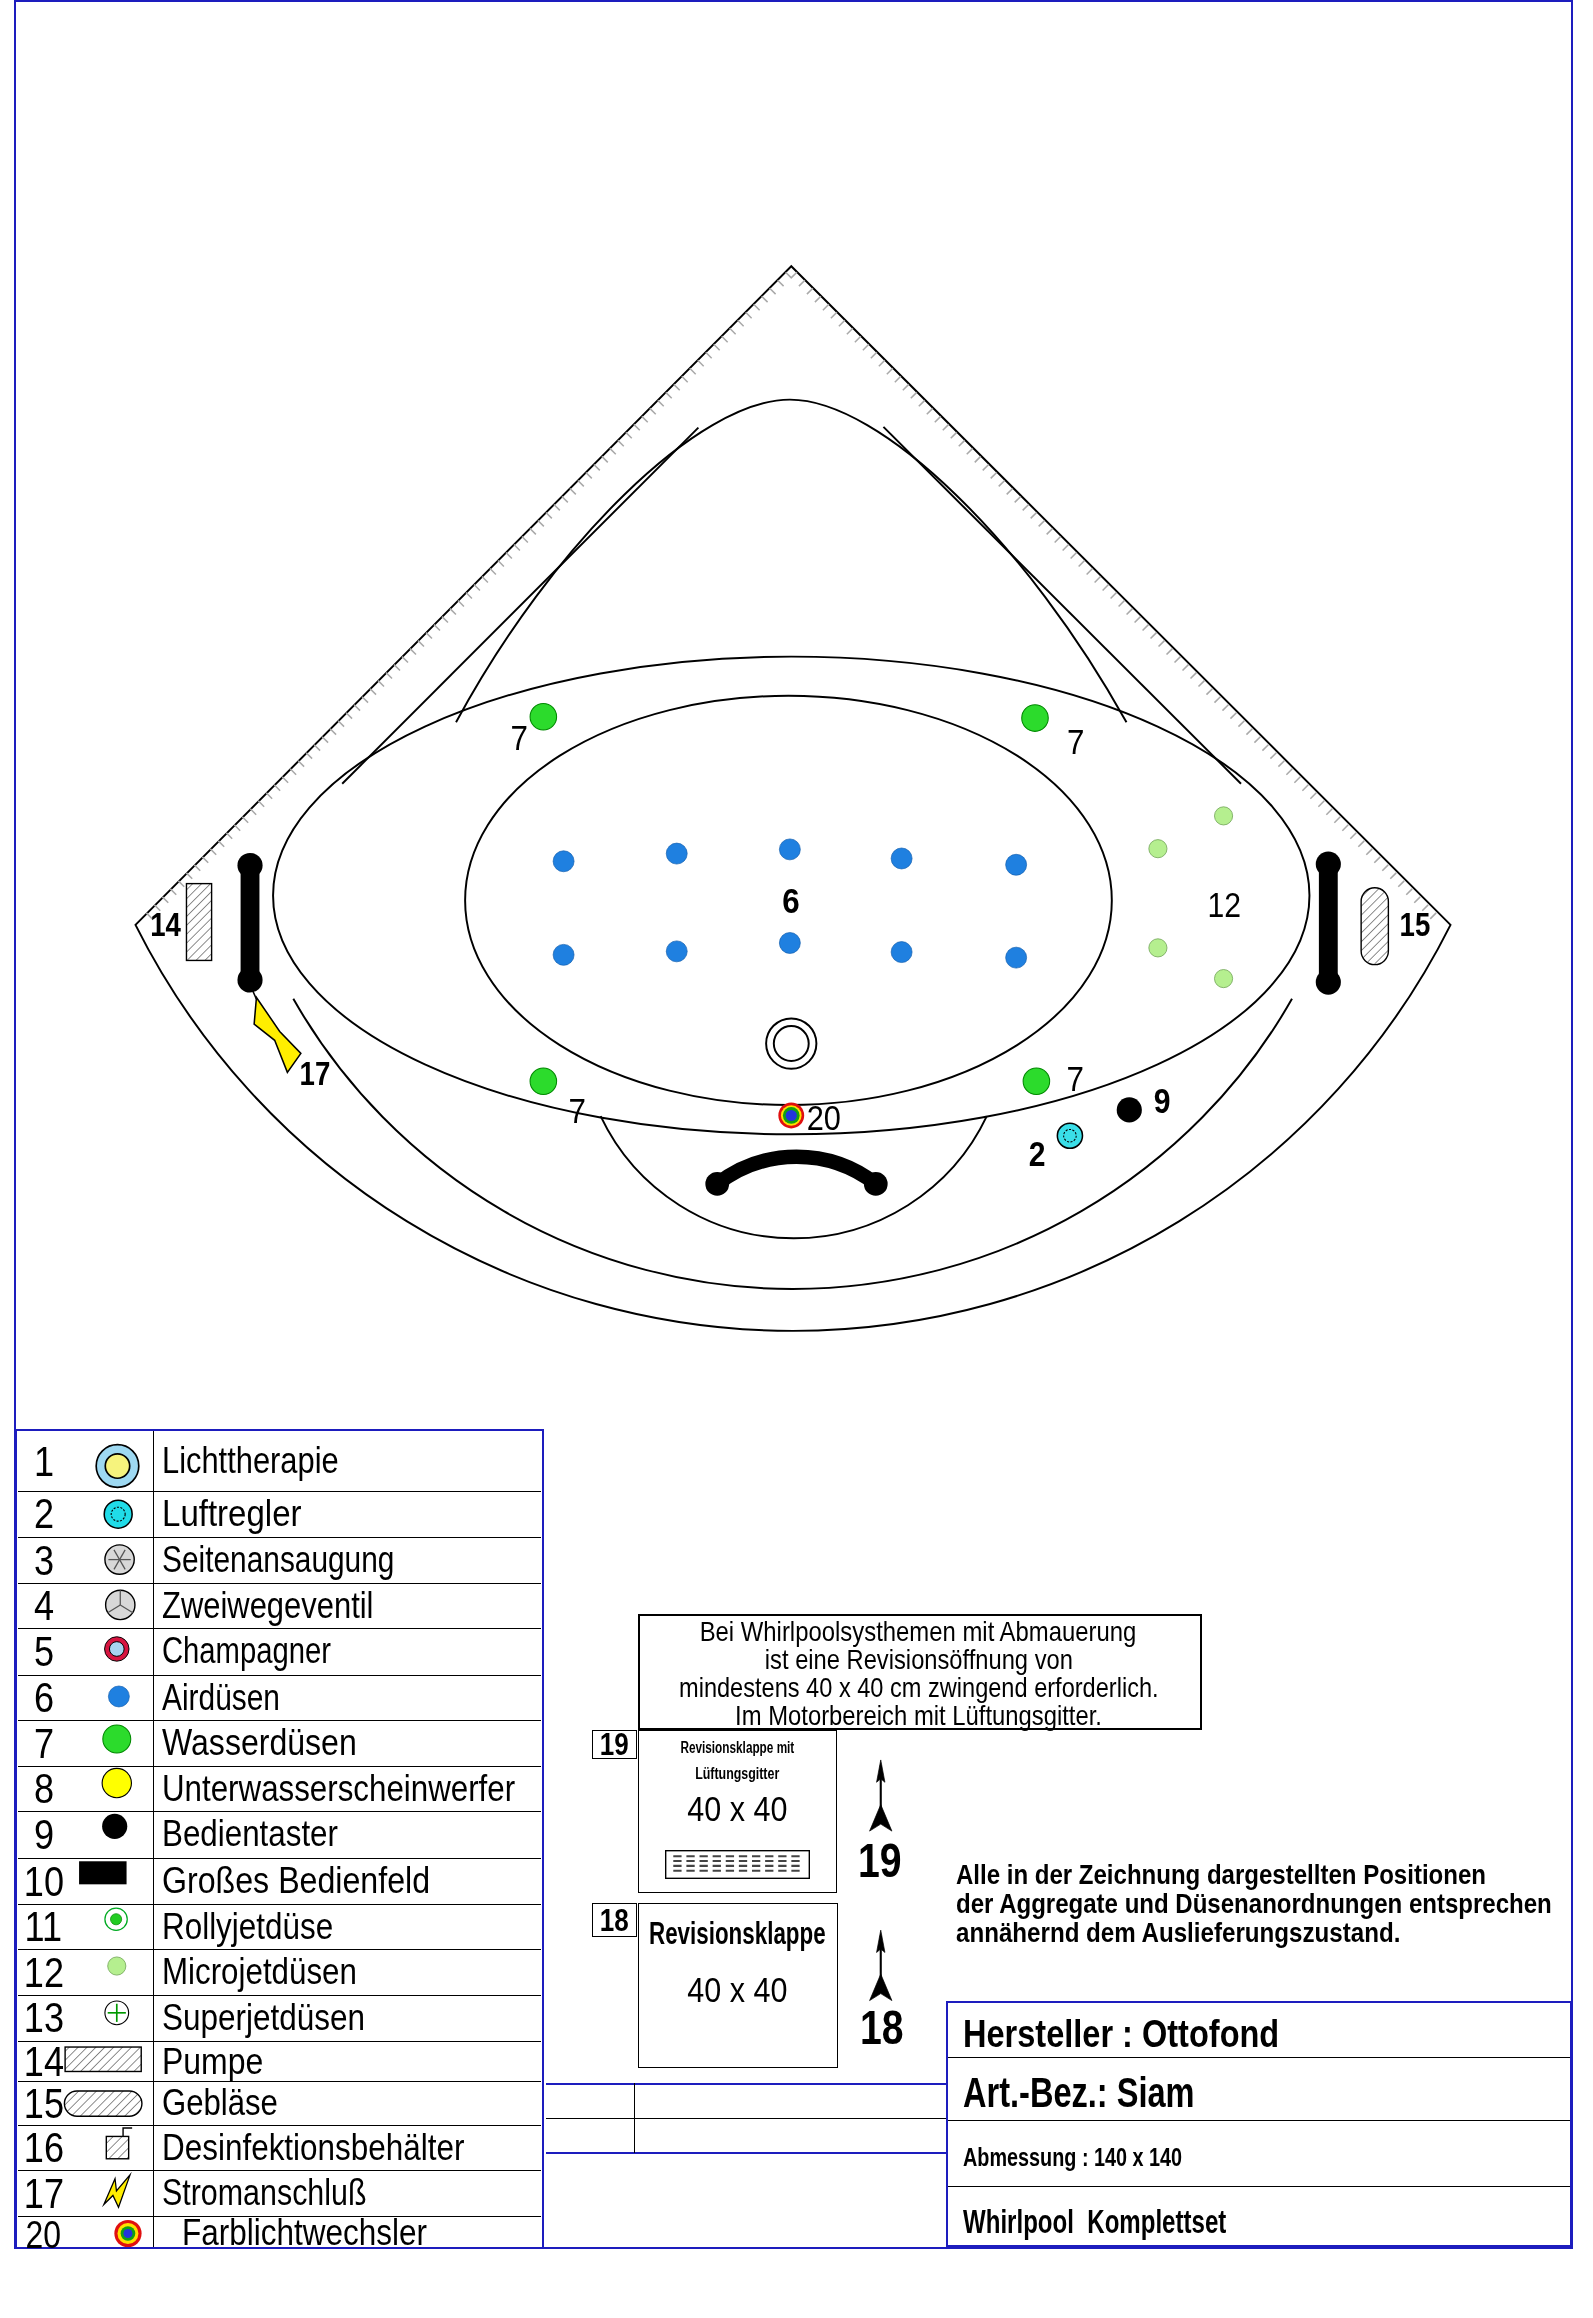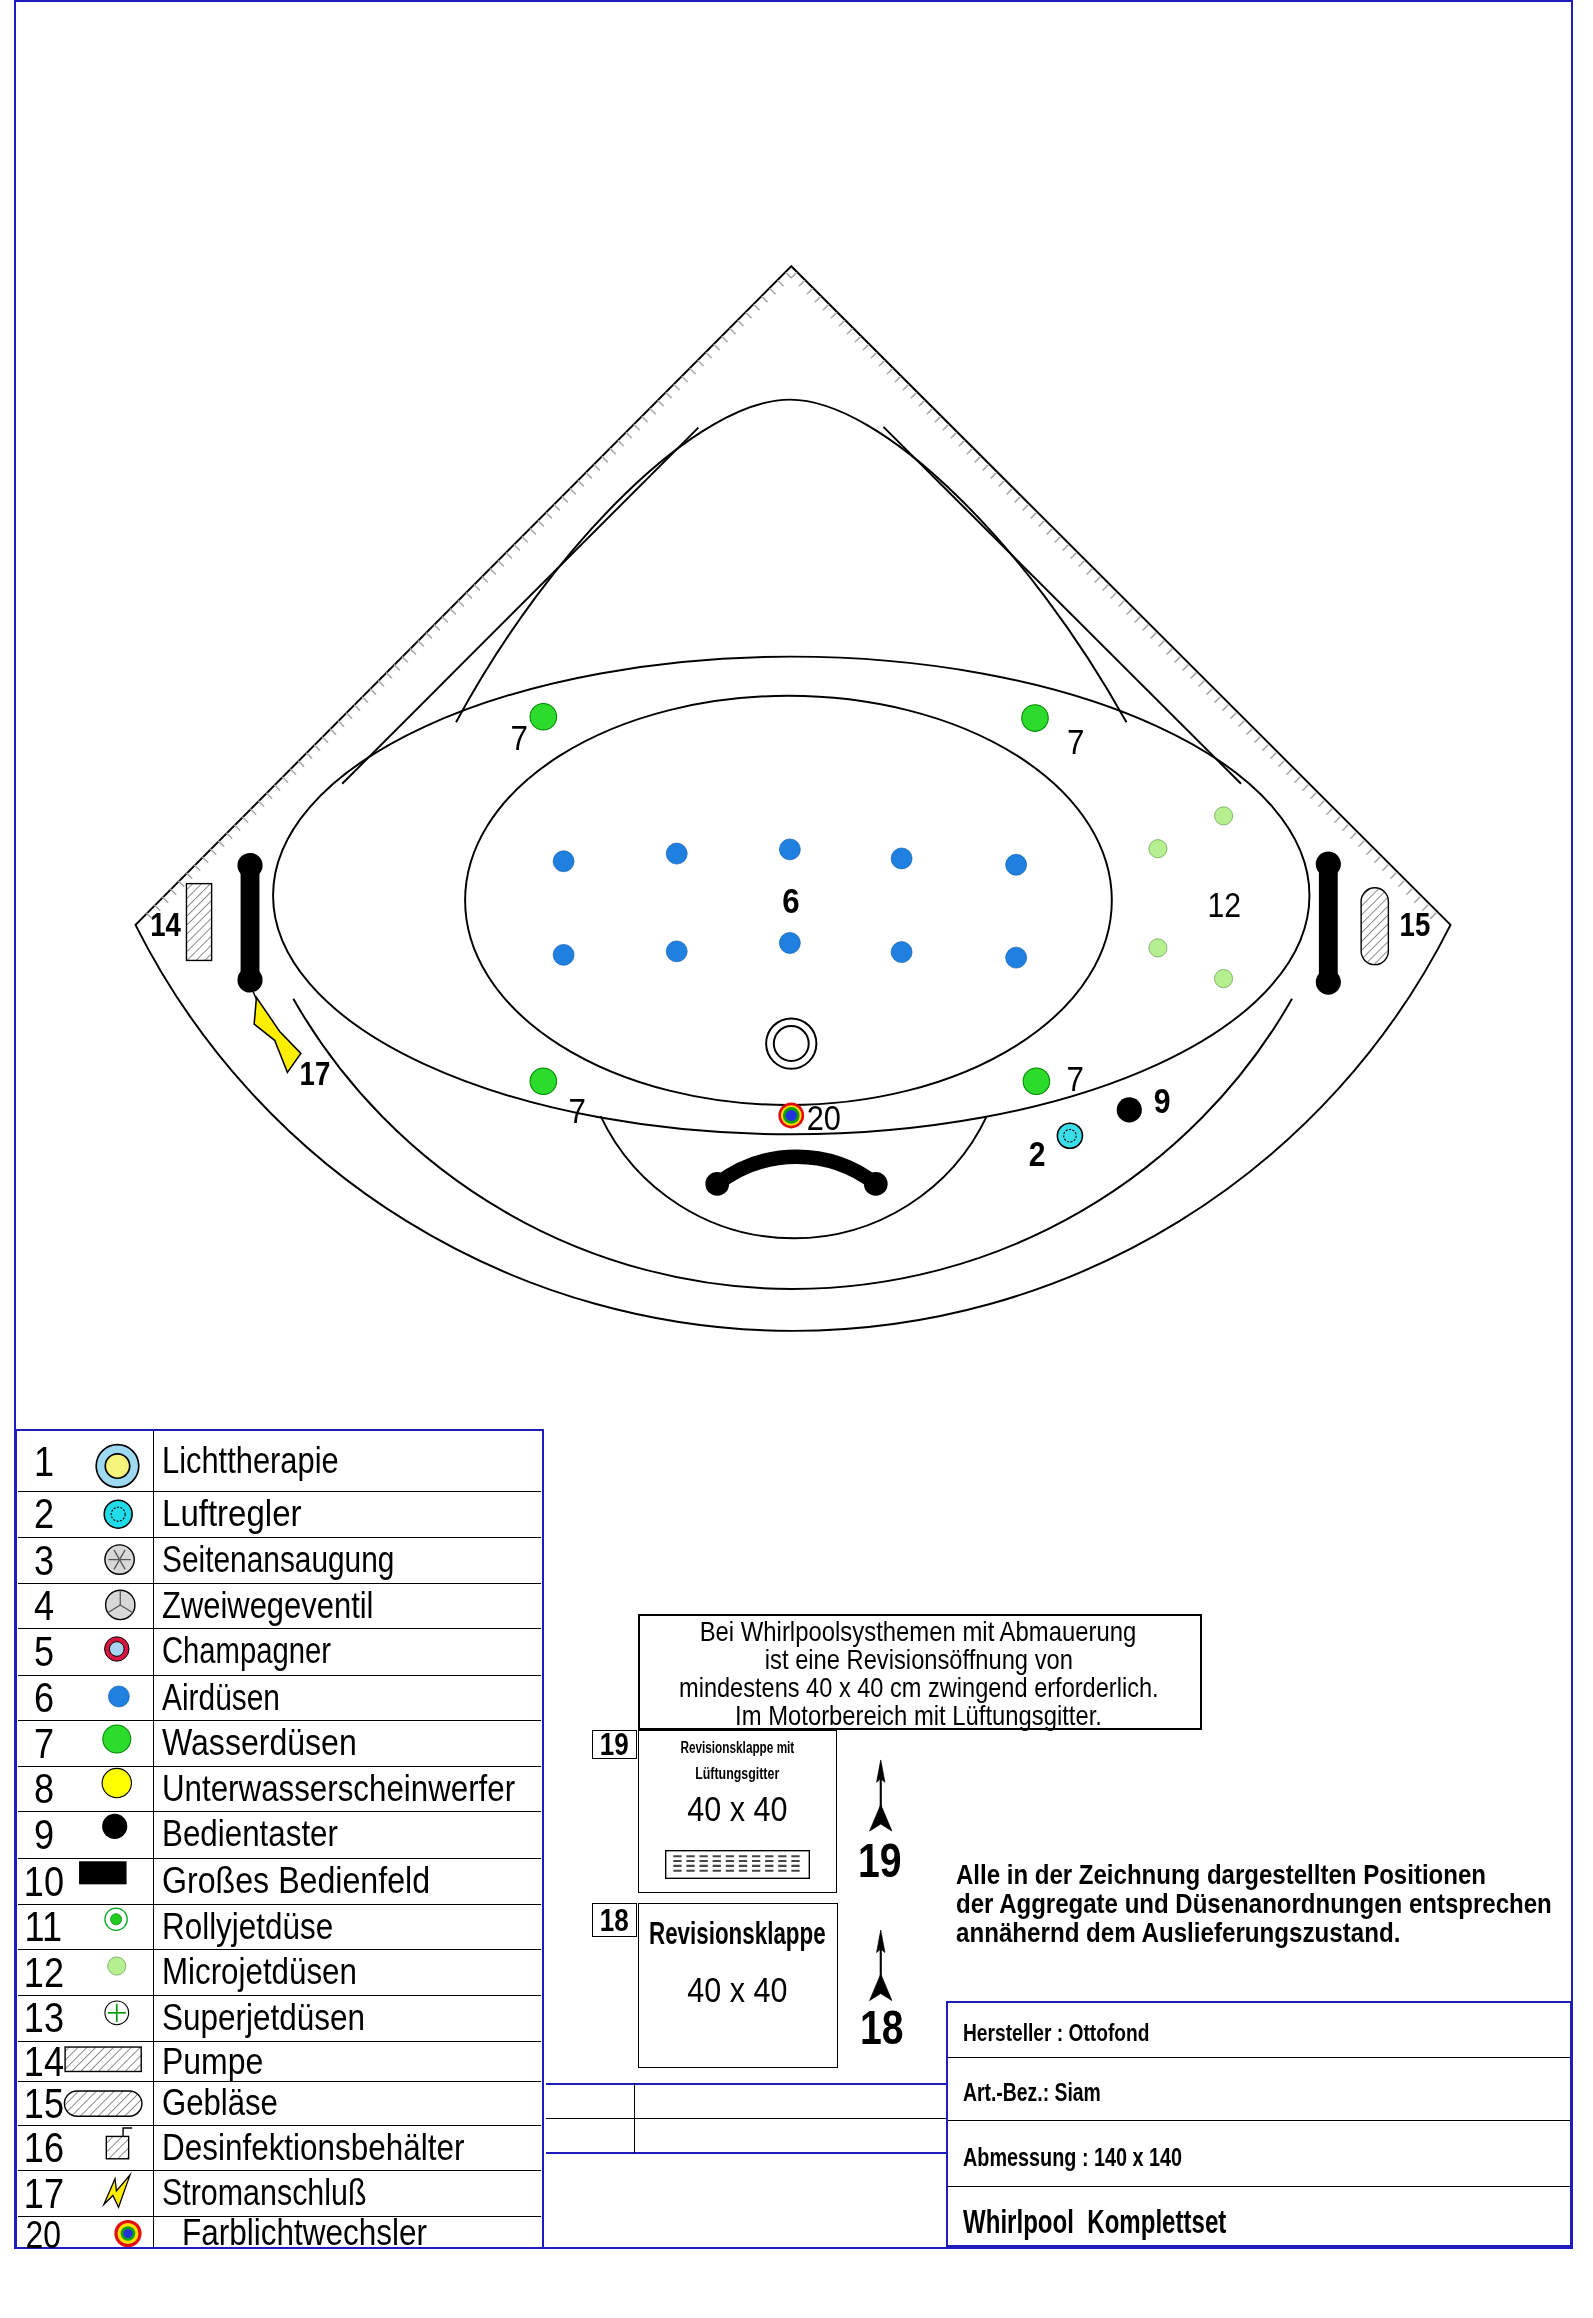--- a/index.html
+++ b/index.html
@@ -306,17 +306,17 @@
 
 <div class="abs" style="left:546px;top:2083px;width:400px;height:2.1px;background:#1d1dbe;"></div>
 <div class="abs" style="left:546px;top:2118px;width:400px;height:1.4px;background:#000;"></div>
 <div class="abs" style="left:546px;top:2152px;width:400px;height:2.1px;background:#1d1dbe;"></div>
 <div class="abs" style="left:634px;top:2083px;width:1.4px;height:70px;background:#000;"></div>
 
 <div class="abs" style="left:946px;top:2001px;width:622px;height:242px;border:2.1px solid #1d1dbe;"></div>
 <div class="abs" style="left:948px;top:2057px;width:622px;height:1.4px;background:#000;"></div>
 <div class="abs" style="left:948px;top:2120px;width:622px;height:1.4px;background:#000;"></div>
 <div class="abs" style="left:948px;top:2186px;width:622px;height:1.4px;background:#000;"></div>
-<div class="abs b" style="left:963px;top:2006px;height:55px;line-height:55px;font-size:23px;text-decoration:underline;"><span class="n" style="transform:scaleX(0.834)">Hersteller : Ottofond</span></div>
-<div class="abs b" style="left:963px;top:2062px;height:61px;line-height:61px;font-size:25px;"><span class="n" style="transform:scaleX(0.775)">Art.-Bez.: Siam</span></div>
+<div class="abs b" style="left:963px;top:2006px;height:55px;line-height:55px;font-size:39px;text-decoration:underline;"><span class="n" style="transform:scaleX(0.834)">Hersteller : Ottofond</span></div>
+<div class="abs b" style="left:963px;top:2062px;height:61px;line-height:61px;font-size:42px;"><span class="n" style="transform:scaleX(0.775)">Art.-Bez.: Siam</span></div>
 <div class="abs b" style="left:963px;top:2125px;height:65px;line-height:65px;font-size:26px;"><span class="n" style="transform:scaleX(0.762)">Abmessung : 140 x 140</span></div>
 <div class="abs b" style="left:963px;top:2191px;height:61px;line-height:61px;font-size:33px;"><span class="n" style="transform:scaleX(0.729)">Whirlpool&nbsp; Komplettset</span></div>
 
 
 </body></html>

